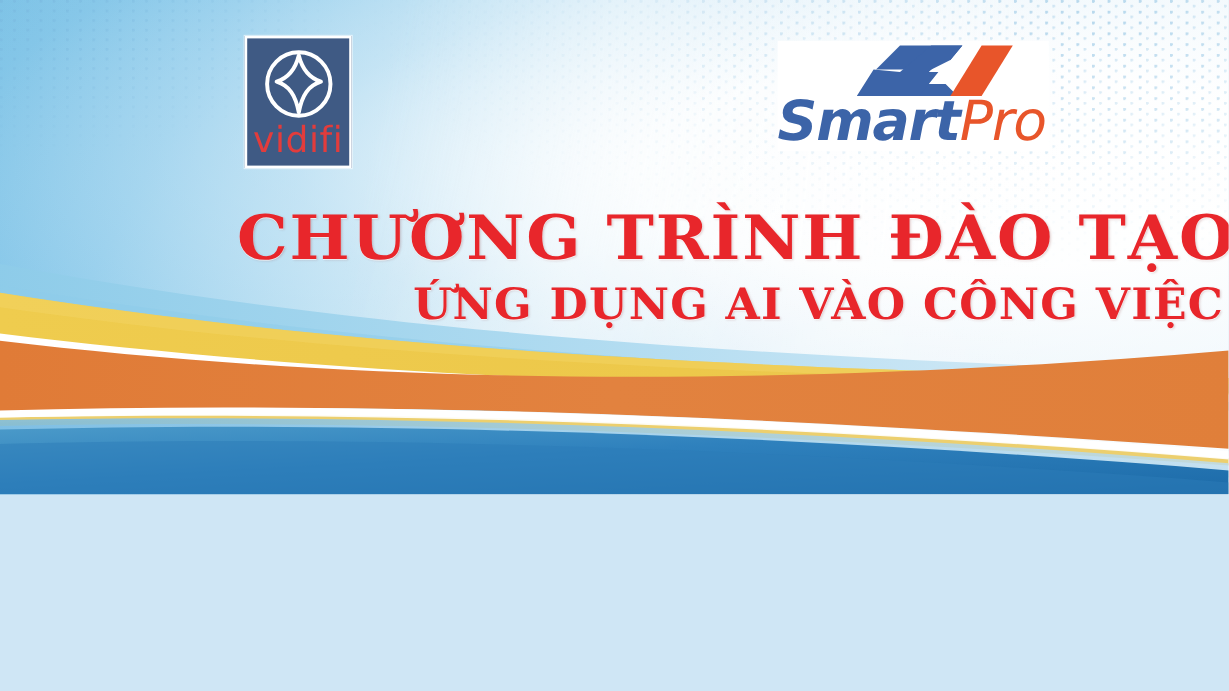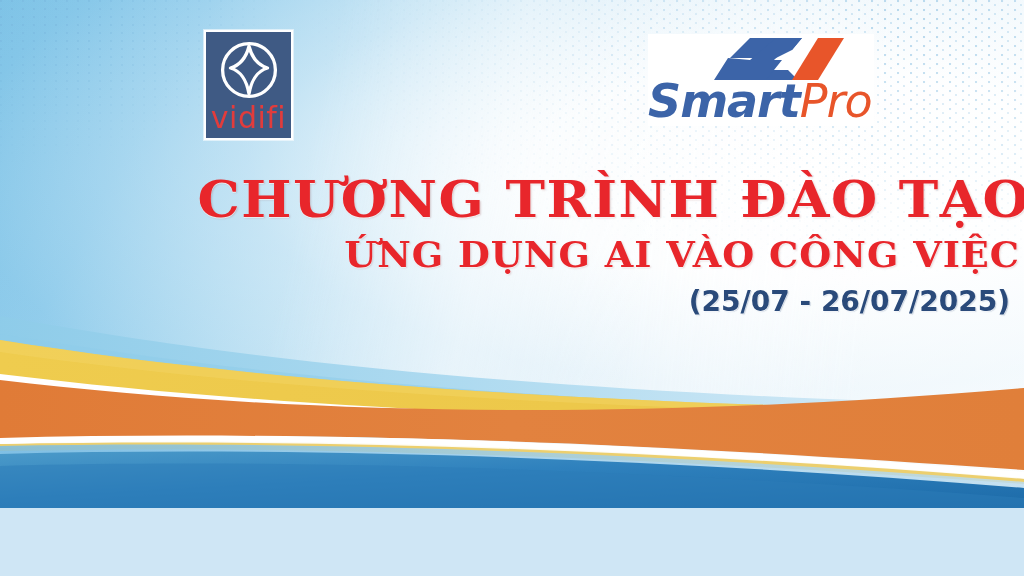--- a/index.html
+++ b/index.html
@@ -5,21 +5,21 @@
   * { margin:0; padding:0; box-sizing:border-box; }
   html,body { width:1024px; height:576px; overflow:hidden; }
   body {
     font-family:"Liberation Sans", sans-serif;
     background:#cfe6f5;
   }
 
   
   #slide {
     position:relative;
-    width:1024px; height:508px;
+    width:1024px; height:412px;
     overflow:hidden;
     background:
       radial-gradient(120% 95% at 78% 34%, #ffffff 0%, rgba(255,255,255,0.88) 22%, rgba(232,244,251,0.45) 45%, rgba(210,235,248,0.05) 68%, rgba(255,255,255,0) 80%),
       linear-gradient(118deg, #7cc2e6 0%, #8ecbeb 16%, #b3dcf1 33%, #d8ecf7 50%, #eef6fb 66%, #f7fbfd 80%, #ffffff 100%);
   }
 
   
   .dots {
     position:absolute; inset:0;
     pointer-events:none;
@@ -205,16 +205,15 @@
       <path d="M112,2 L138,2 L112,44 L86,44 Z" fill="#e8552a"></path>
     </svg>
     <div class="sp-word">
       <span class="sp-smart">Smart</span><span class="sp-pro">Pro</span>
     </div>
   </div>
 
   <div class="title-block">
     <div class="title-main">CHƯƠNG TRÌNH ĐÀO TẠO</div>
     <div class="title-sub">ỨNG DỤNG AI VÀO CÔNG VIỆC</div>
-    <div class="title-date">(25/07 - 26/07/2025)</div>
   </div>
 
 </div>
 
 </body></html>

